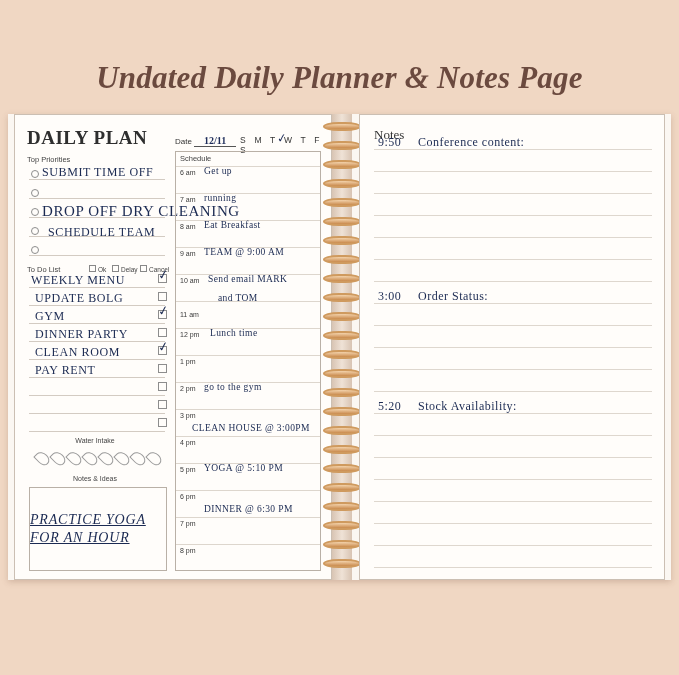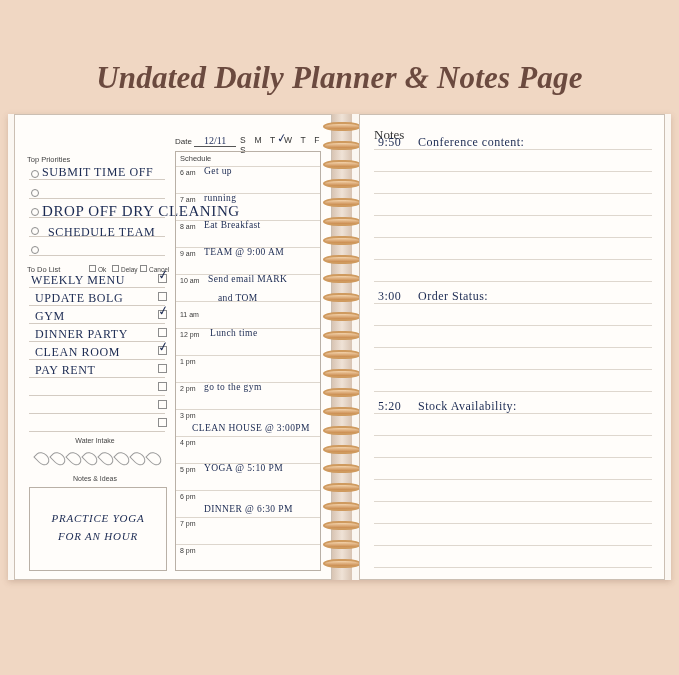--- a/index.html
+++ b/index.html
@@ -99,20 +99,21 @@
   }
   .date-row .dlabel { font-size: 8px; }
   .date-row .dval {
     display: inline-block;
     width: 42px;
     border-bottom: 1px solid #555;
     text-align: center;
     font-family: "Liberation Serif", serif;
     font-size: 10px;
     color: #1e2d5a;
+    font-weight: bold;
   }
   .dow {
     position: absolute;
     top: 20px;
     left: 225px;
     font-size: 8.5px;
     letter-spacing: 3.2px;
     color: #333;
   }
   .dow-check {
@@ -193,25 +194,26 @@
     text-align: center;
   }
   .notes-box {
     position: absolute;
     border: 1px solid #b9b0a6;
   }
   .notes-hand {
     position: absolute;
     font-family: "Liberation Serif", serif;
     font-style: italic;
-    font-size: 11px;
+    font-size: 14px;
     color: #1b2a52;
     letter-spacing: 0.8px;
     width: 100%;
-    text-align: center;
+    text-align: left;
+    text-decoration: underline;
   }
   
   .sched-box {
     position: absolute;
     left: 160px;
     top: 36px;
     width: 144px;
     height: 418px;
     border: 1px solid #b9b0a6;
   }
@@ -266,20 +268,21 @@
 </style>
 </head>
 <body>
 
 <div class="page-title">Undated Daily Planner &amp; Notes Page</div>
 
 <div class="planner">
 
   <div class="page page-left">
 
+    <div class="lp-head">DAILY PLAN</div>
 
     <div class="date-row">
       <span class="dlabel">Date</span>
       <span class="dval">12/11</span>
     </div>
     <div class="dow">S M T W T F S</div>
     <div class="dow-check">✓</div>
 
     <div class="sec-label" style="top:40px;left:12px;">Top Priorities</div>
 

